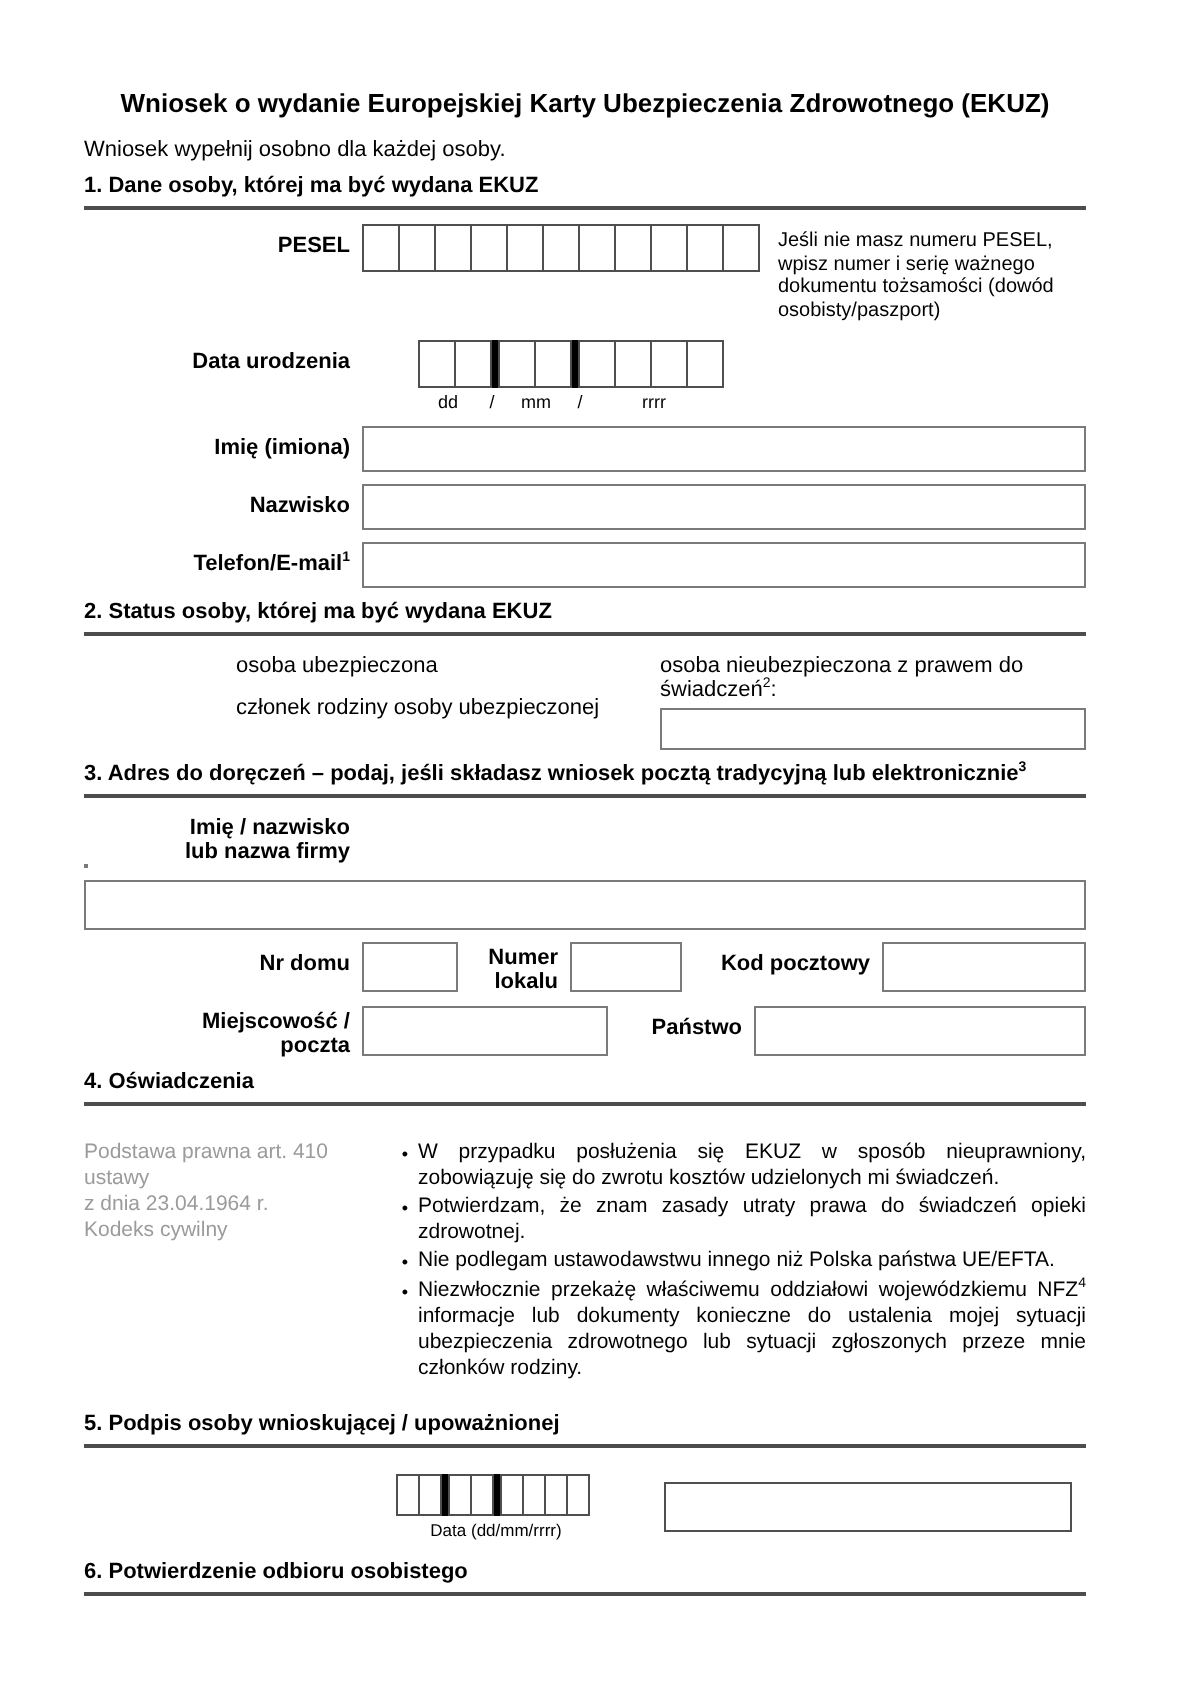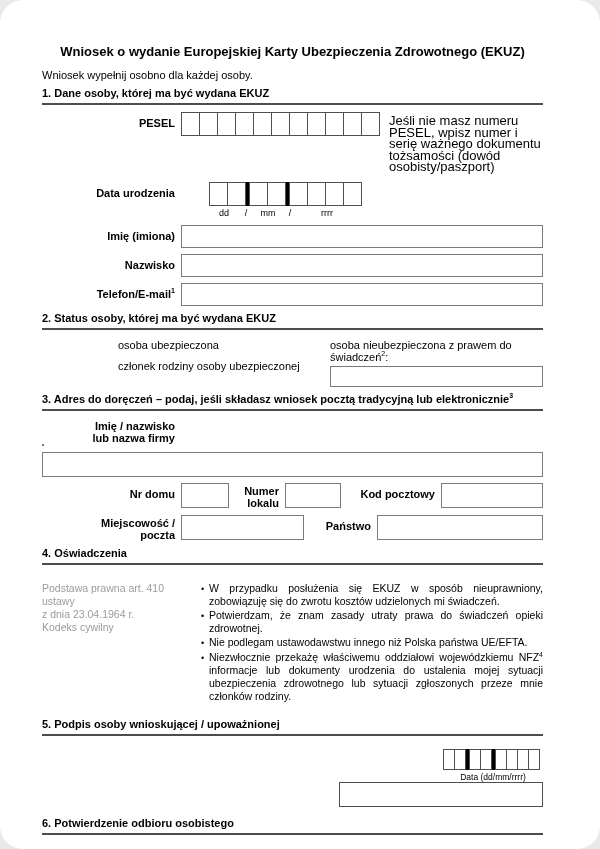--- a/index.html
+++ b/index.html
@@ -1,58 +1,58 @@
 <!DOCTYPE html>
 <html><head>
 <meta charset="utf-8">
 <style>
   html,body{margin:0;padding:0;background:#e9e9e9;}
   .page{
     width:600px;height:849px;background:#ffffff;margin:0 auto;
     font-family:"Liberation Sans", sans-serif;color:#000;
-    box-sizing:border-box;padding:44px 57px 0 42px;overflow:hidden;position:relative;border-radius:23px;
+    box-sizing:border-box;padding:44px 57px 0 42px;overflow:hidden;position:relative;
   }
   .form-title{text-align:center;font-weight:bold;font-size:13px;line-height:16px;}
   .intro{font-size:11px;margin-top:9px;}
   .sec-heading{font-size:11px;font-weight:bold;margin-top:6px;padding-bottom:4px;border-bottom:2px solid #4d4d4d;}
   sup{font-size:7px;line-height:0;}
 
   .frow{display:flex;align-items:flex-start;margin-top:6px;}
   .flabel{width:139px;padding-right:6px;text-align:right;font-weight:bold;font-size:11px;line-height:12px;flex-shrink:0;padding-top:5px;box-sizing:border-box;}
   .flabel.tight{padding-top:2px;}
   .tbox{border:1px solid #7a7a7a;height:23px;background:#fff;box-sizing:border-box;}
   .tbox.full{flex:1;}
 
   .cellrow{display:flex;}
   .cell{width:19px;height:24px;background:#fff;border:1px solid #4f4f4f;box-sizing:border-box;margin-left:-1px;}
   .cell.first{margin-left:0;}
   .cell.noml{margin-left:0;}
   .vsep{width:3px;height:24px;background:#000;flex-shrink:0;position:relative;z-index:2;}
   .cell.sm{width:12px;height:21px;}
   .vsep.sm{height:21px;}
 
-  .hint{font-size:13px;line-height:11.5px;padding-left:9px;padding-top:3px;width:178px;}
+  .hint{font-size:10px;line-height:11.5px;padding-left:9px;padding-top:3px;width:178px;}
 
   .dob-labels{display:flex;font-size:9px;line-height:10px;margin-top:2px;}
   .dob-labels span{text-align:center;}
 
   .status-wrap{display:flex;margin-top:9px;font-size:11px;line-height:12px;}
   .status-left{margin-left:76px;width:212px;flex-shrink:0;}
   .status-left .opt{margin-bottom:9px;}
   .status-right{flex:1;}
   .status-right .tbox{height:21px;margin-top:3px;}
 
   .decl-wrap{display:flex;margin-top:17px;}
   .legal{width:137px;font-size:10.5px;line-height:13px;color:#9b9b9b;flex-shrink:0;}
   .bullets{flex:1;padding-left:17px;font-size:10.5px;line-height:13px;}
   .bullet{display:flex;margin-bottom:1px;}
   .bmark{width:13px;text-align:center;flex-shrink:0;font-size:9px;padding-top:1px;}
   .btext{flex:1;text-align:justify;}
 
-  .sig-row{display:flex;margin-top:13px;align-items:flex-end;flex-direction:column;}
+  .sig-row{display:flex;margin-top:13px;align-items:center;}
   .sig-spacer{width:156px;flex-shrink:0;}
   .date-group{width:100px;text-align:center;flex-shrink:0;}
   .date-group .cellrow{justify-content:flex-start;}
   .sig-gap{width:34px;flex-shrink:0;}
   .sign-group{width:204px;text-align:center;flex-shrink:0;}
   .sign-box{border:1px solid #4f4f4f;height:25px;background:#fff;box-sizing:border-box;}
   .caption{font-size:8.5px;line-height:10px;margin-top:2px;color:#000;}
 </style>
 </head>
 <body>
@@ -189,21 +189,21 @@
       <div class="bullet">
         <span class="bmark">•</span>
         <span class="btext">Potwierdzam, że znam zasady utraty prawa do świadczeń opieki zdrowotnej.</span>
       </div>
       <div class="bullet">
         <span class="bmark">•</span>
         <span class="btext">Nie podlegam ustawodawstwu innego niż Polska państwa UE/EFTA.</span>
       </div>
       <div class="bullet">
         <span class="bmark">•</span>
-        <span class="btext"><span>Niezwłocznie przekażę właściwemu oddziałowi wojewódzkiemu NFZ</span><sup>4</sup><span> informacje lub dokumenty urodzenia do ustalenia mojej sytuacji ubezpieczenia zdrowotnego lub sytuacji zgłoszonych przeze mnie członków rodziny.</span></span>
+        <span class="btext"><span>Niezwłocznie przekażę właściwemu oddziałowi wojewódzkiemu NFZ</span><sup>4</sup><span> informacje lub dokumenty konieczne do ustalenia mojej sytuacji ubezpieczenia zdrowotnego lub sytuacji zgłoszonych przeze mnie członków rodziny.</span></span>
       </div>
     </div>
   </div>
 
   <div class="sec-heading" style="margin-top:14px;">5. Podpis osoby wnioskującej / upoważnionej</div>
 
   <div class="sig-row">
     <div class="sig-spacer"></div>
     <div class="date-group">
       <div class="cellrow">

